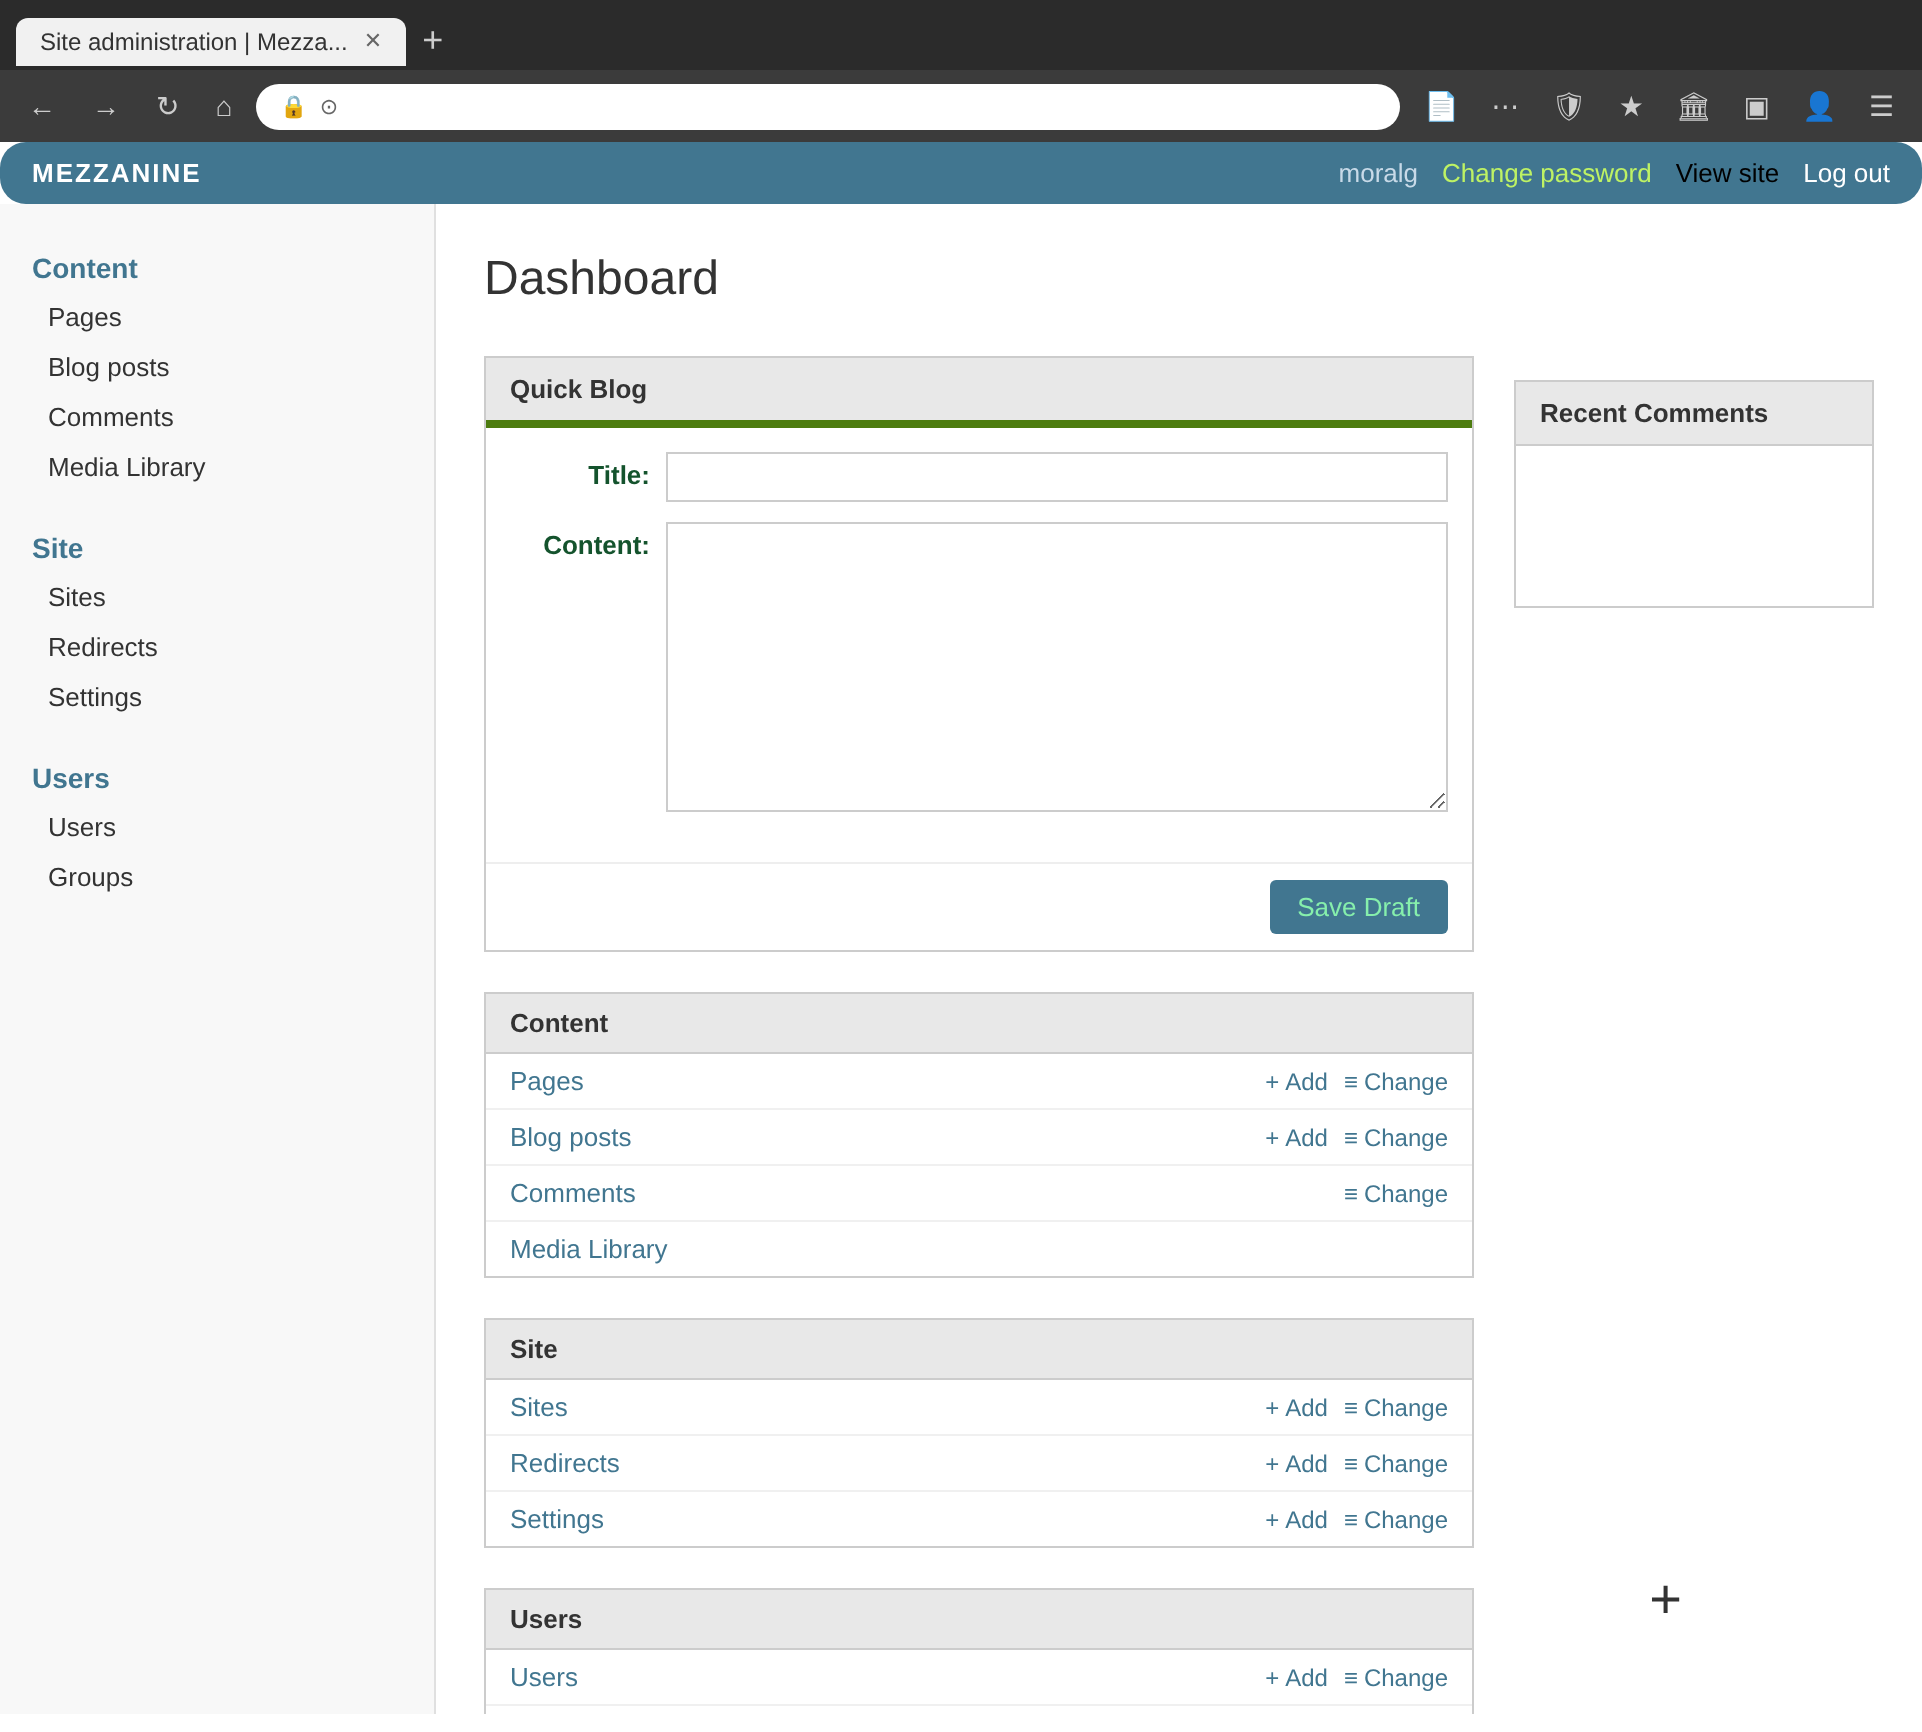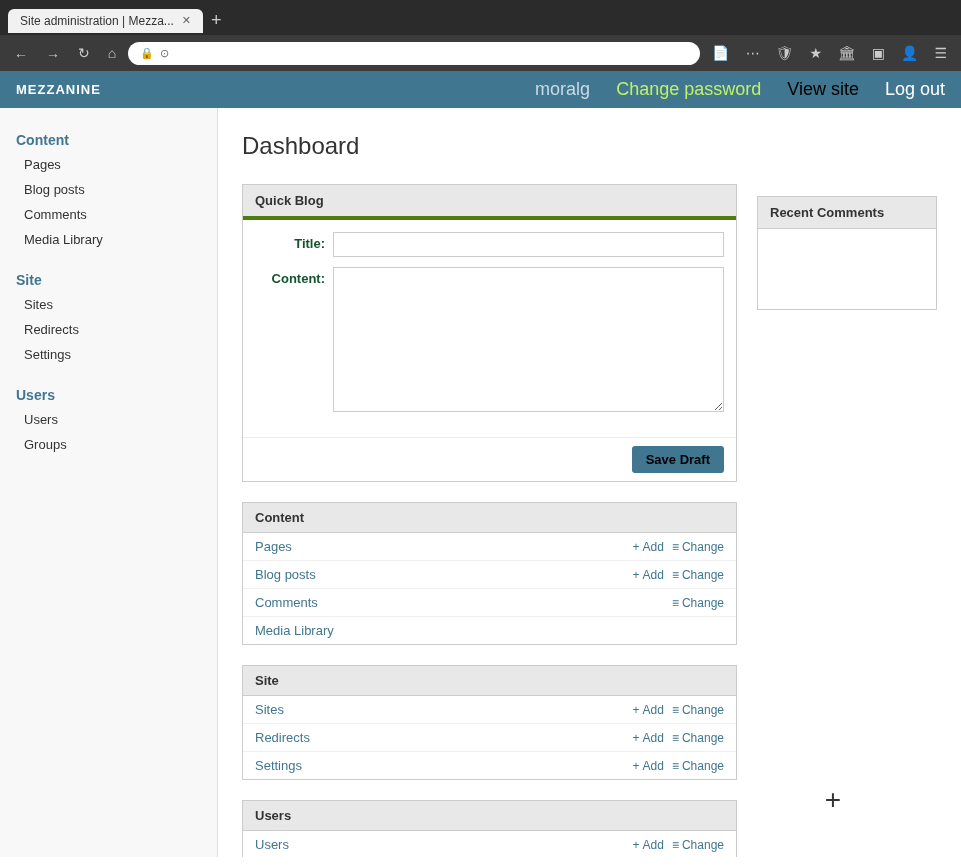--- a/index.html
+++ b/index.html
@@ -12,23 +12,23 @@
     .browser-tab .tab-close { color: #666; cursor: pointer; font-size: 11px; }
     .browser-toolbar { display: flex; align-items: center; padding: 6px 8px; gap: 6px; background: #3b3b3b; }
     .browser-btn { background: none; border: none; color: #ccc; cursor: pointer; font-size: 14px; padding: 4px 6px; border-radius: 3px; }
     .address-bar { flex: 1; display: flex; align-items: center; background: #fff; border-radius: 20px; padding: 4px 12px; gap: 6px; font-size: 13px; }
     .address-bar .lock-icon { color: #666; font-size: 11px; }
     .address-bar input { border: none; outline: none; flex: 1; font-size: 13px; }
     .browser-icons { display: flex; gap: 4px; }
 
     
     .app { display: flex; flex-direction: column; height: calc(866px - 80px); }
-    .top-bar { background: #417690; display: flex; align-items: center; justify-content: space-between; padding: 8px 16px; color: #fff; }
+    .top-bar { background: #417690; display: flex; align-items: center; justify-content: space-between; padding: 8px 16px; color: #fff; border-radius: 13px; }
     .top-bar .brand { font-weight: bold; font-size: 13px; letter-spacing: 1px; }
-    .top-bar-actions { display: flex; align-items: flex-start; gap: 26px; font-size: 18px; }
+    .top-bar-actions { display: flex; align-items: flex-start; gap: 12px; font-size: 13px; }
     .top-bar-actions a { color: #fff; text-decoration: none; }
     .top-bar-actions .username { color: #c8dae8; }
 
     .main-layout { display: flex; flex: 1; overflow: hidden; }
 
     
     .sidebar { width: 218px; background: #f8f8f8; border-right: 1px solid #e0e0e0; overflow-y: auto; padding: 16px 0; }
     .sidebar-section-title { color: #417690; font-size: 14px; font-weight: bold; padding: 8px 16px 4px; }
     .sidebar-item { padding: 5px 16px 5px 24px; color: #333; cursor: pointer; font-size: 13px; }
     .sidebar-divider { margin: 12px 0; }
@@ -44,21 +44,21 @@
     
     .widget { border: 1px solid #ccc; margin-bottom: 20px; }
     .widget-header { background: #e8e8e8; padding: 8px 12px; font-size: 13px; font-weight: bold; color: #333; border-bottom: 4px solid #4d7c0f; }
     .widget-body { padding: 12px; }
     .form-row { display: flex; align-items: flex-start; margin-bottom: 10px; gap: 8px; }
     .form-label { width: 70px; text-align: right; padding-top: 4px; font-size: 13px; color: #14532d; flex-shrink: 0; font-weight: bold; }
     .form-input { flex: 1; }
     .form-input input[type="text"] { width: 100%; padding: 4px 6px; border: 1px solid #ccc; font-size: 13px; }
     .form-input textarea { width: 100%; padding: 4px 6px; border: 1px solid #ccc; font-size: 13px; resize: vertical; height: 140px; }
     .widget-footer { padding: 8px 12px; display: flex; justify-content: flex-end; border-top: 1px solid #eee; }
-    .btn-primary { background: #417690; color: #000000; border: none; padding: 6px 14px; font-size: 13px; cursor: pointer; border-radius: 3px; font-weight: bold; }
+    .btn-primary { background: #417690; color: #86efac; border: none; padding: 6px 14px; font-size: 13px; cursor: pointer; border-radius: 3px; }
 
     
     .content-section { border: 1px solid #ccc; margin-bottom: 20px; }
     .section-header { background: #e8e8e8; padding: 7px 12px; font-size: 13px; font-weight: bold; color: #333; border-bottom: 1px solid #ccc; }
     .section-row { display: flex; align-items: center; padding: 6px 12px; border-bottom: 1px solid #f0f0f0; }
     .section-row:last-child { border-bottom: none; }
     .section-row-name { flex: 1; }
     .section-row-name a, .section-row-name-link { color: #417690; text-decoration: none; font-size: 13px; cursor: pointer; }
     .section-row-actions { display: flex; gap: 8px; align-items: center; }
     .action-link { color: #417690; text-decoration: none; font-size: 12px; cursor: pointer; display: flex; align-items: center; gap: 3px; }

